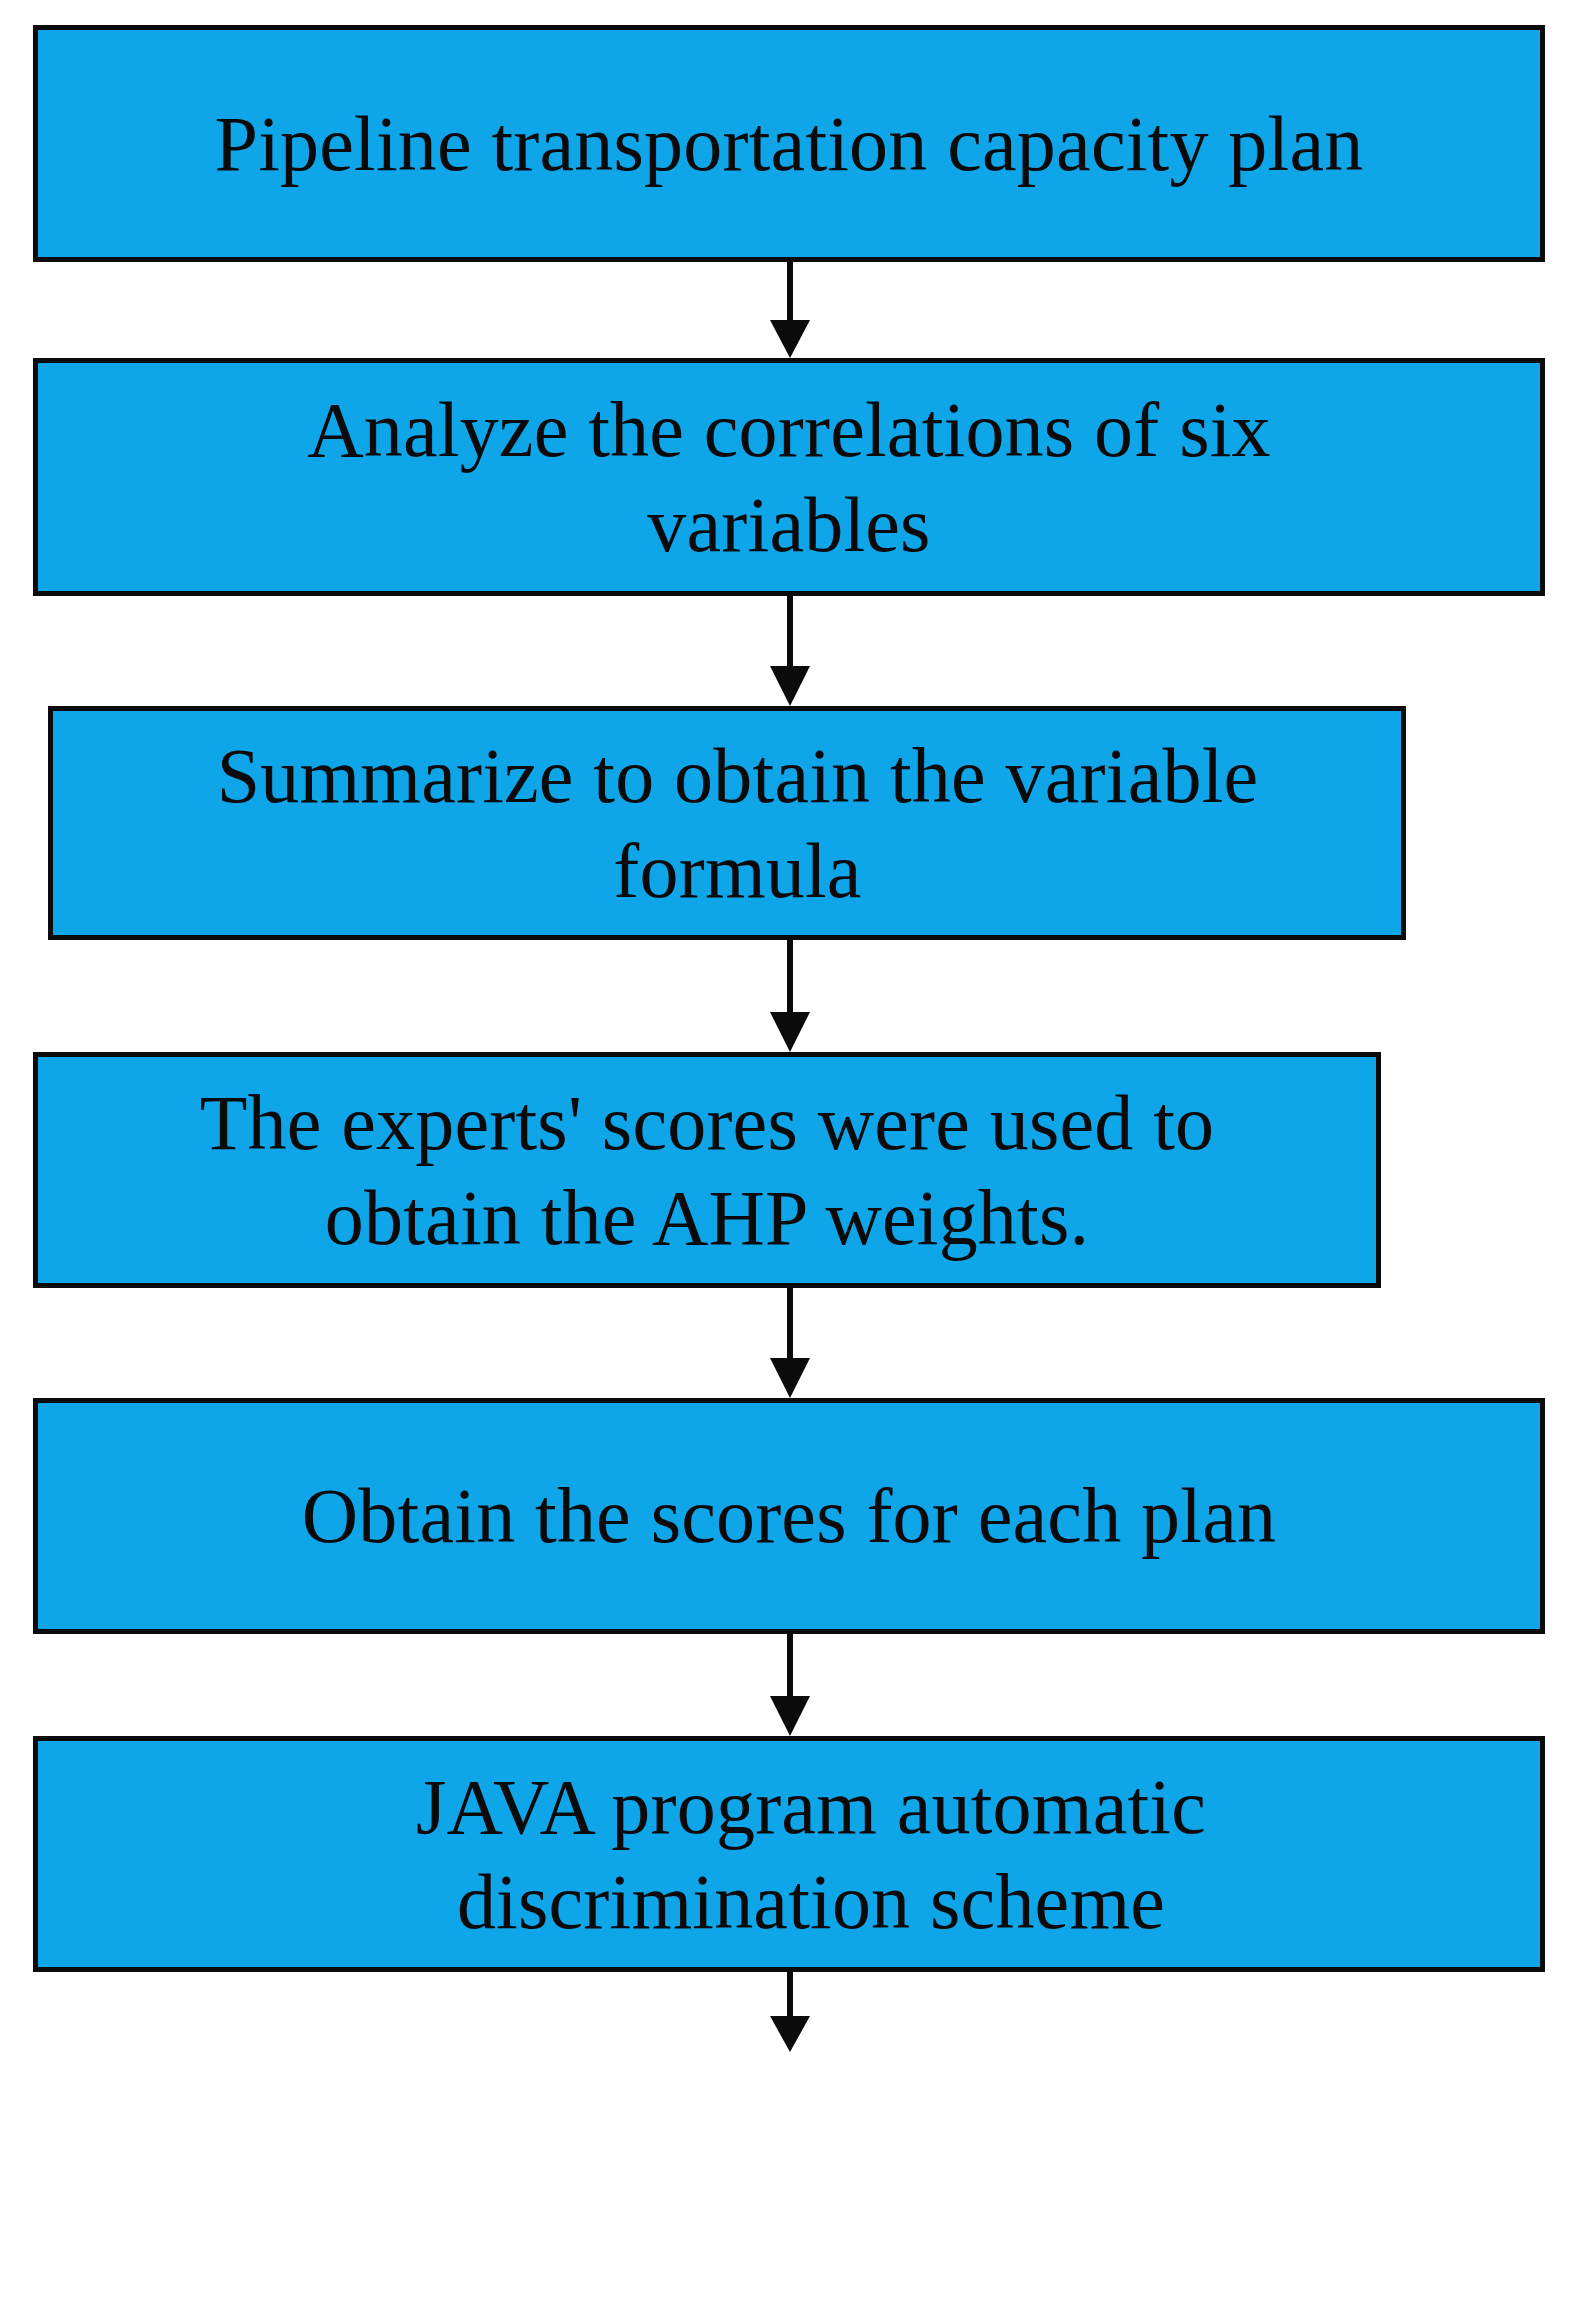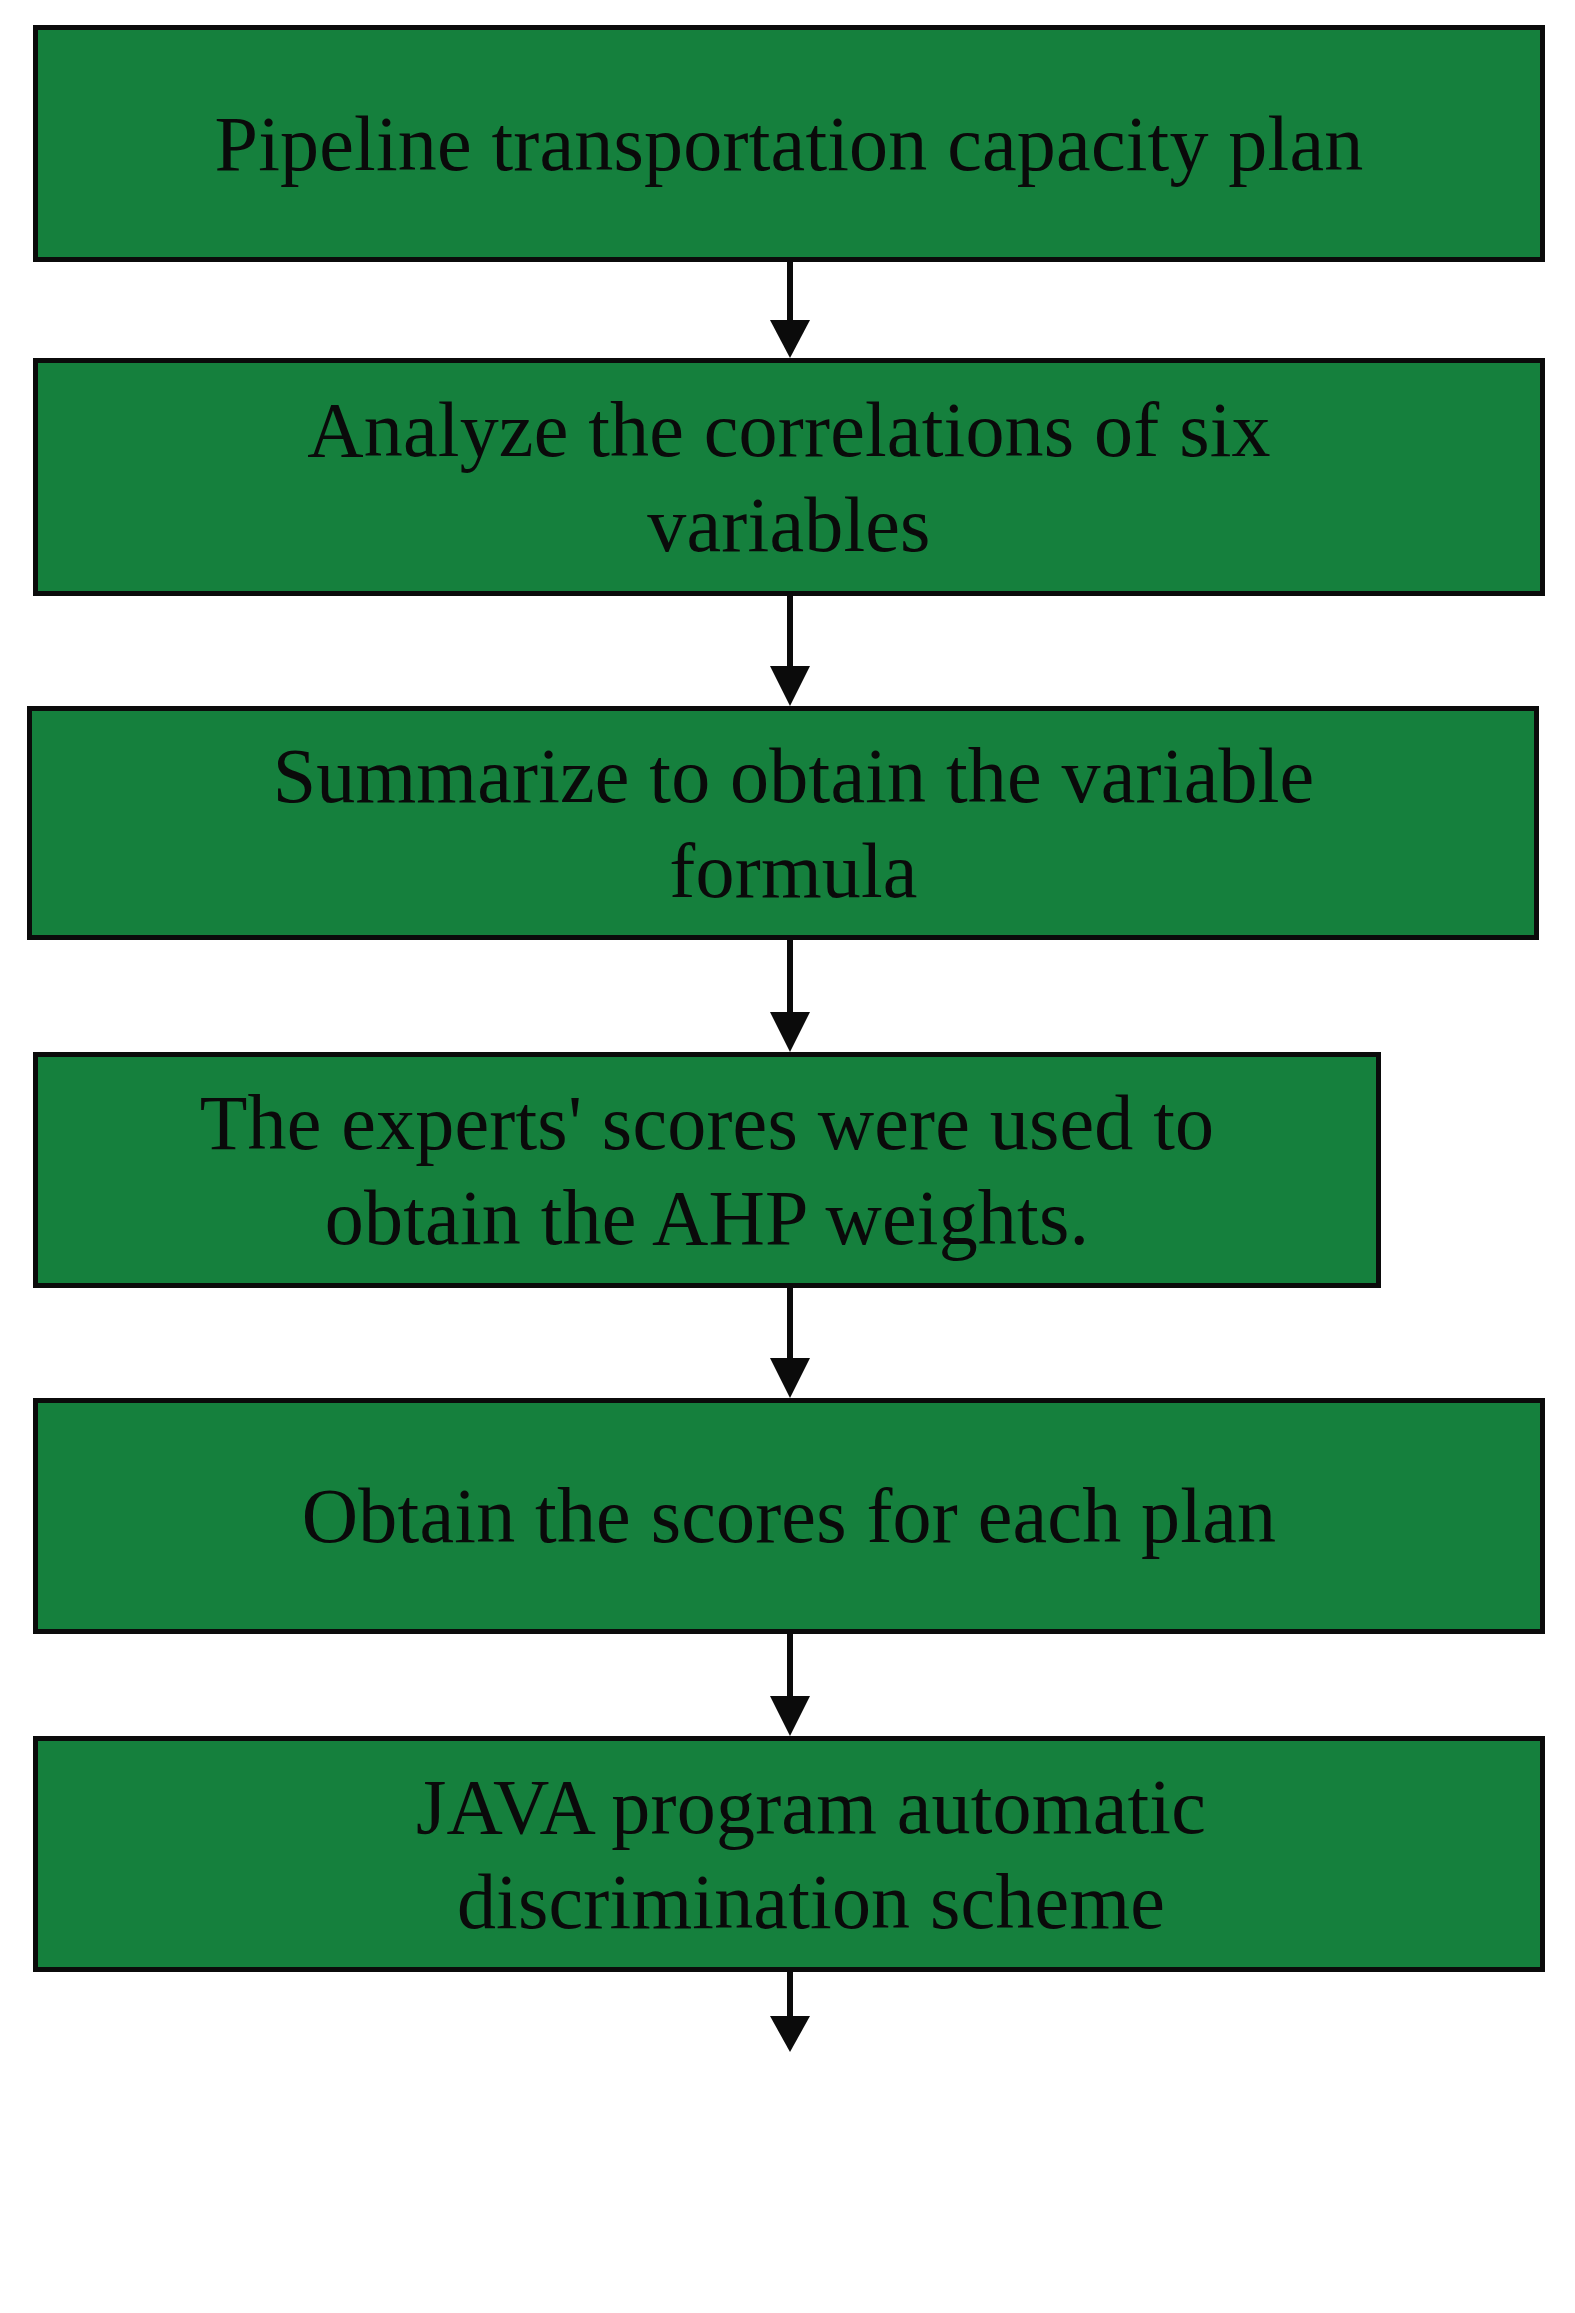--- a/index.html
+++ b/index.html
@@ -13,21 +13,21 @@
   #flowchart-canvas {
     position: relative;
     width: 1575px;
     height: 2313px;
     background: #ffffff;
     overflow: hidden;
   }
   .node {
     position: absolute;
     box-sizing: border-box;
-    background: #15803d;
+    background: #0ea5e9;
     display: flex;
     align-items: center;
     justify-content: center;
     text-align: center;
   }
   .node-process {
     border: 5px solid #0b0b0b;
     border-radius: 0;
   }
   .node-terminal {
@@ -76,21 +76,21 @@
 variables</span>
   </div>
 
   <div class="connector" style="left:760px; top:596px; height:110px;">
     <svg viewBox="0 0 60 110" preserveAspectRatio="none">
       <line x1="30" y1="0" x2="30" y2="82" stroke="#0b0b0b" stroke-width="6"></line>
       <polygon points="30,110 10,70 50,70" fill="#0b0b0b"></polygon>
     </svg>
   </div>
 
-  <div class="node node-process" style="left:27px; top:706px; width:1512px; height:234px;padding-left:21px;">
+  <div class="node node-process" style="left:48px; top:706px; width:1358px; height:234px;padding-left:21px;">
     <span class="node-label">Summarize to obtain the variable
 formula</span>
   </div>
 
   <div class="connector" style="left:760px; top:940px; height:112px;">
     <svg viewBox="0 0 60 112" preserveAspectRatio="none">
       <line x1="30" y1="0" x2="30" y2="84" stroke="#0b0b0b" stroke-width="6"></line>
       <polygon points="30,112 10,72 50,72" fill="#0b0b0b"></polygon>
     </svg>
   </div>

